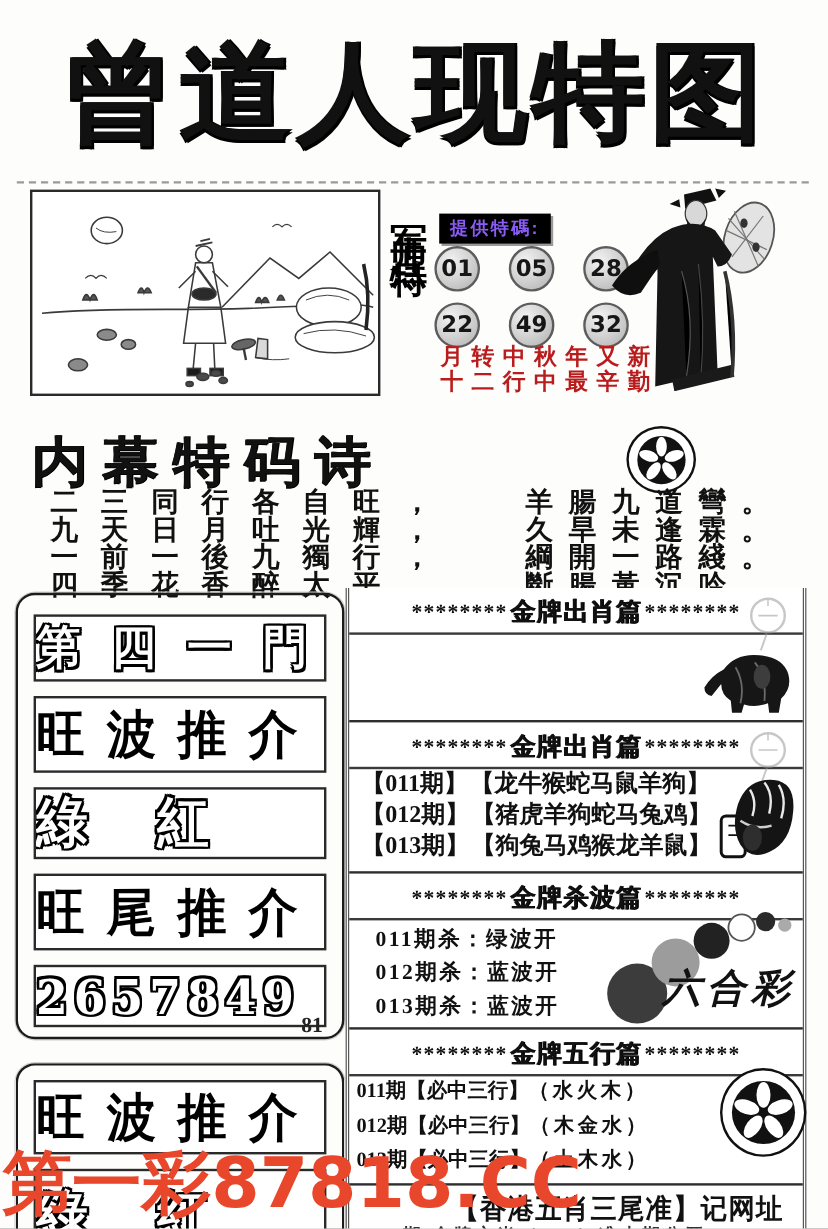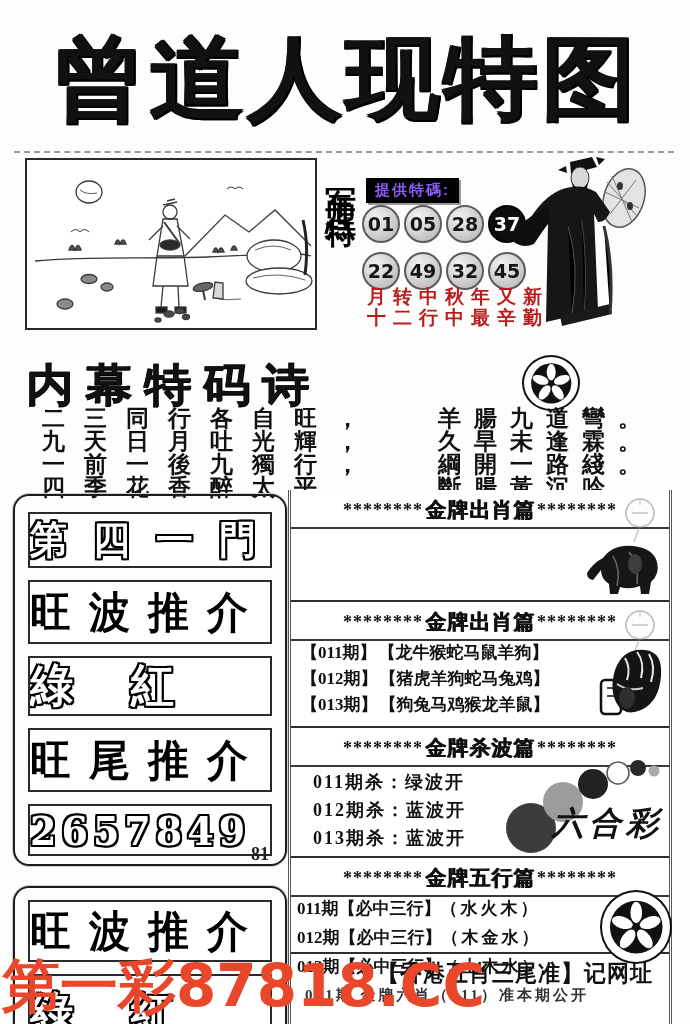--- a/index.html
+++ b/index.html
@@ -23,21 +23,21 @@
     border:2px solid #2a2a2a; background:#fff; }
   .scene-label{
     position:absolute; left:319px; top:162px; height:170px;
     writing-mode:vertical-rl; text-orientation:upright;
     font-size:31px; font-weight:900; letter-spacing:10px; color:#000;
   }
   
   .tip-label{ position:absolute; left:366px; top:178px; background:#000; color:#8b5cf6;
     font-size:15px; font-weight:bold; padding:3px 9px; letter-spacing:2px;
     font-family:"Liberation Sans","DejaVu Sans",sans-serif; box-shadow:2px 2px 0 #999; }
-  .ball-row{ position:absolute; display:flex; gap:4px; }
+  .ball-row{ position:absolute; display:flex; gap:24px; }
   .row1{ left:362px; top:205px; } .row2{ left:362px; top:252px; }
   .ball{
     width:38px; height:38px; border-radius:50%;
     border:2px solid #5c5c5c;
     background:radial-gradient(circle at 35% 30%, #f2f2f2, #cfcfcf 55%, #b3b3b3 95%);
     display:flex; align-items:center; justify-content:center;
     font-family:"DejaVu Sans","Liberation Sans",sans-serif;
     font-size:19px; font-weight:900; color:#161616;
   }
   .ball.solid{ background:#0d0d0d; color:#fff; border-color:#000; }
@@ -83,24 +83,24 @@
 
   
   .rcol{ position:absolute; left:288px; top:490px; width:384px; height:534px;
     border-left:3px double #555; border-right:3px double #555; background:#fff; }
   .rsection{ position:relative; border-bottom:2px solid #2f2f2f; }
   .rheader{ text-align:center; padding-top:6px; padding-bottom:3px; border-bottom:2px solid #3a3a3a;
     white-space:nowrap; }
   .stars{ font-size:18px; font-weight:bold; letter-spacing:1px; vertical-align:1px; color:#111; }
   .rtitle{ font-size:21px; font-weight:900; letter-spacing:1px; padding:0 2px;
     text-shadow:1px 0 0 #000; }
-  .sA{ height:112px; } .sB{ height:126px; } .sC{ height:130px; } .sD{ height:96px; }
+  .sA{ height:112px; } .sB{ height:126px; } .sC{ height:130px; } .sD{ height:130px; }
   .sE{ height:36px; border-bottom:none; }
   .zrows{ position:absolute; left:10px; top:38px; }
-  .zrow{ font-size:17px; font-weight:900; line-height:26px; white-space:nowrap; }
+  .zrow{ font-size:20px; font-weight:900; line-height:26px; white-space:nowrap; }
   .zrow .zval{ margin-left:2px; }
   .wrows{ position:absolute; left:22px; top:40px; }
   .wrow{ font-size:18px; font-weight:600; line-height:28px; letter-spacing:2px; white-space:nowrap; }
   .erows{ position:absolute; left:6px; top:36px; }
   .erow{ font-size:17px; font-weight:900; line-height:29px; white-space:nowrap; }
   .erow .eval{ font-weight:700; letter-spacing:3px;margin-top:28px; }
   .stamp{ position:absolute; right:8px; top:4px; width:42px; height:52px; opacity:.55; }
   .elephant{ position:absolute; right:8px; top:44px; width:78px; height:64px; }
   .fist{ position:absolute; right:6px; top:34px; width:66px; height:88px; }
   .circles{ position:absolute; right:6px; top:28px; width:160px; height:100px; }

